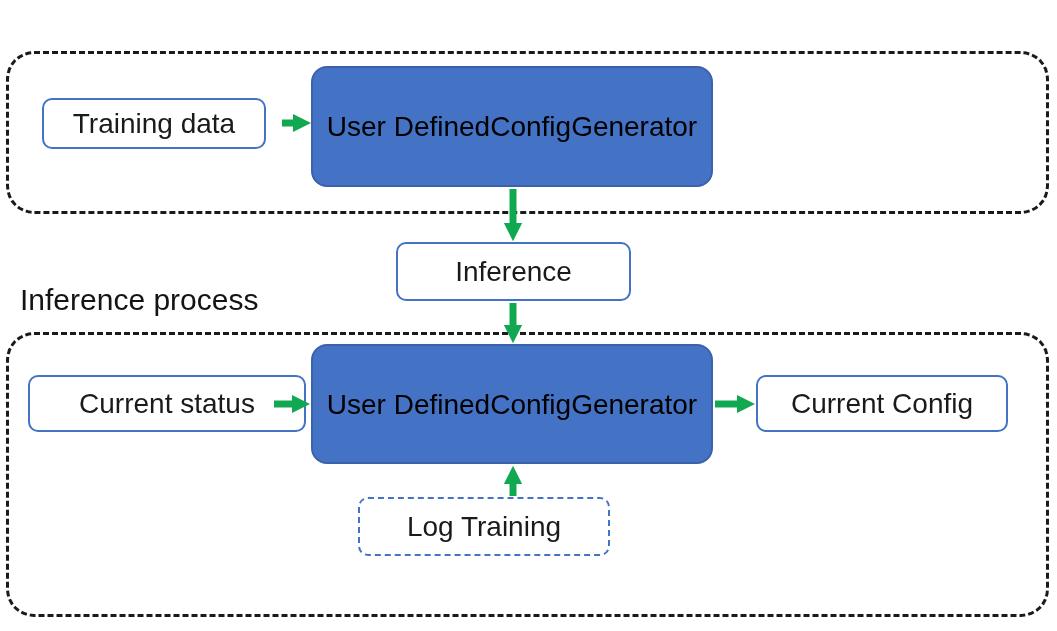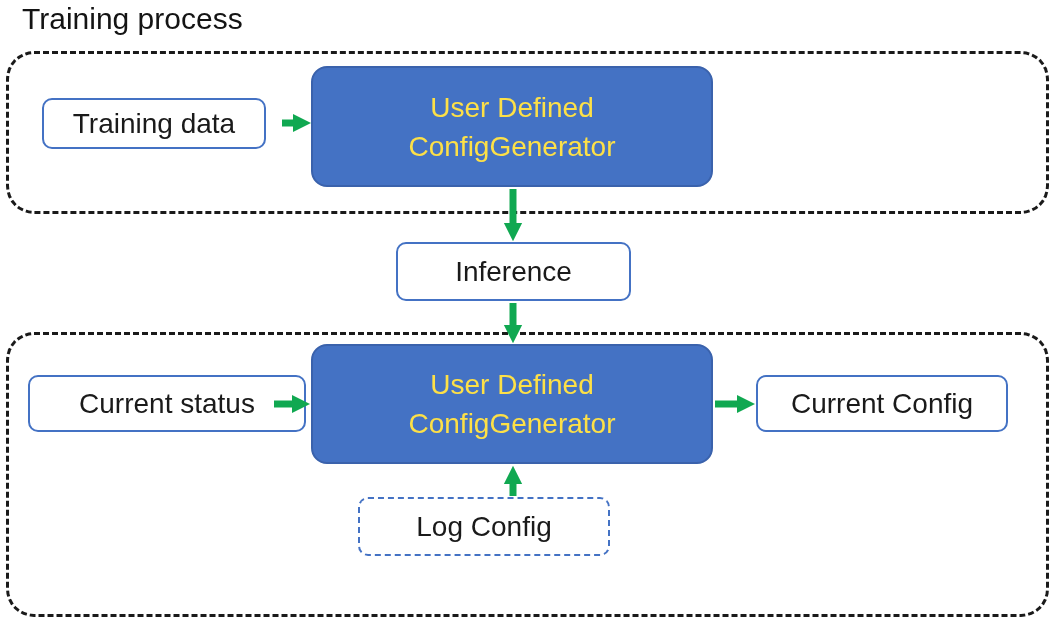--- a/index.html
+++ b/index.html
@@ -40,68 +40,68 @@
     box-sizing: border-box;
     font-size: 28px;
     color: #1a1a1a;
     white-space: nowrap;
     z-index: 2;
   }
   .blue-box {
     background: #4472C4;
     border: 2px solid #3a62ac;
     border-radius: 16px;
-    color: #fde047;
-    flex-direction: column;
+    color: #000000;
+    flex-direction: row;
     line-height: 39px;
     text-align: center;
   }
   .trigger {
     border: 2px dashed #4472C4;
     border-radius: 10px;
   }
   .arrows {
     position: absolute;
     left: 0;
     top: 0;
     z-index: 5;
     pointer-events: none;
   }
 </style>
 </head>
 <body>
 
 <div class="canvas">
 
-  <div class="section-label" style="left:22px; top:2px;">Training process</div>
 
   <div class="dashed-section" style="left:6px; top:51px; width:1043px; height:163px;"></div>
 
   <div class="node" style="left:42px; top:98px; width:224px; height:51px;">Training data</div>
 
   <div class="node blue-box" style="left:311px; top:66px; width:402px; height:121px;">
     <span>User Defined</span>
     <span>ConfigGenerator</span>
   </div>
 
   <div class="node" style="left:396px; top:242px; width:235px; height:59px;">Inference</div>
 
+  <div class="section-label" style="left:20px; top:283px;">Inference process</div>
 
   <div class="dashed-section" style="left:6px; top:332px; width:1043px; height:285px;"></div>
 
   <div class="node" style="left:28px; top:375px; width:278px; height:57px;">Current status</div>
 
   <div class="node blue-box" style="left:311px; top:344px; width:402px; height:120px;">
     <span>User Defined</span>
     <span>ConfigGenerator</span>
   </div>
 
   <div class="node" style="left:756px; top:375px; width:252px; height:57px;">Current Config</div>
 
-  <div class="node trigger" style="left:358px; top:497px; width:252px; height:59px; z-index:2;">Log Config</div>
+  <div class="node trigger" style="left:358px; top:497px; width:252px; height:59px; z-index:2;">Log Training</div>
 
 
   <svg class="arrows" width="1057" height="631" viewBox="0 0 1057 631">
     <defs>
       <marker id="ah" viewBox="0 0 10 10" refX="0" refY="5" markerWidth="2.6" markerHeight="2.9" orient="auto">
         <path d="M0,0 L10,5 L0,10 Z" fill="#10A851"></path>
       </marker>
     </defs>
     <path d="M282,123 L293,123" stroke="#10A851" stroke-width="7" marker-end="url(#ah)"></path>
     <path d="M513,189 L513,223" stroke="#10A851" stroke-width="7" marker-end="url(#ah)"></path>

